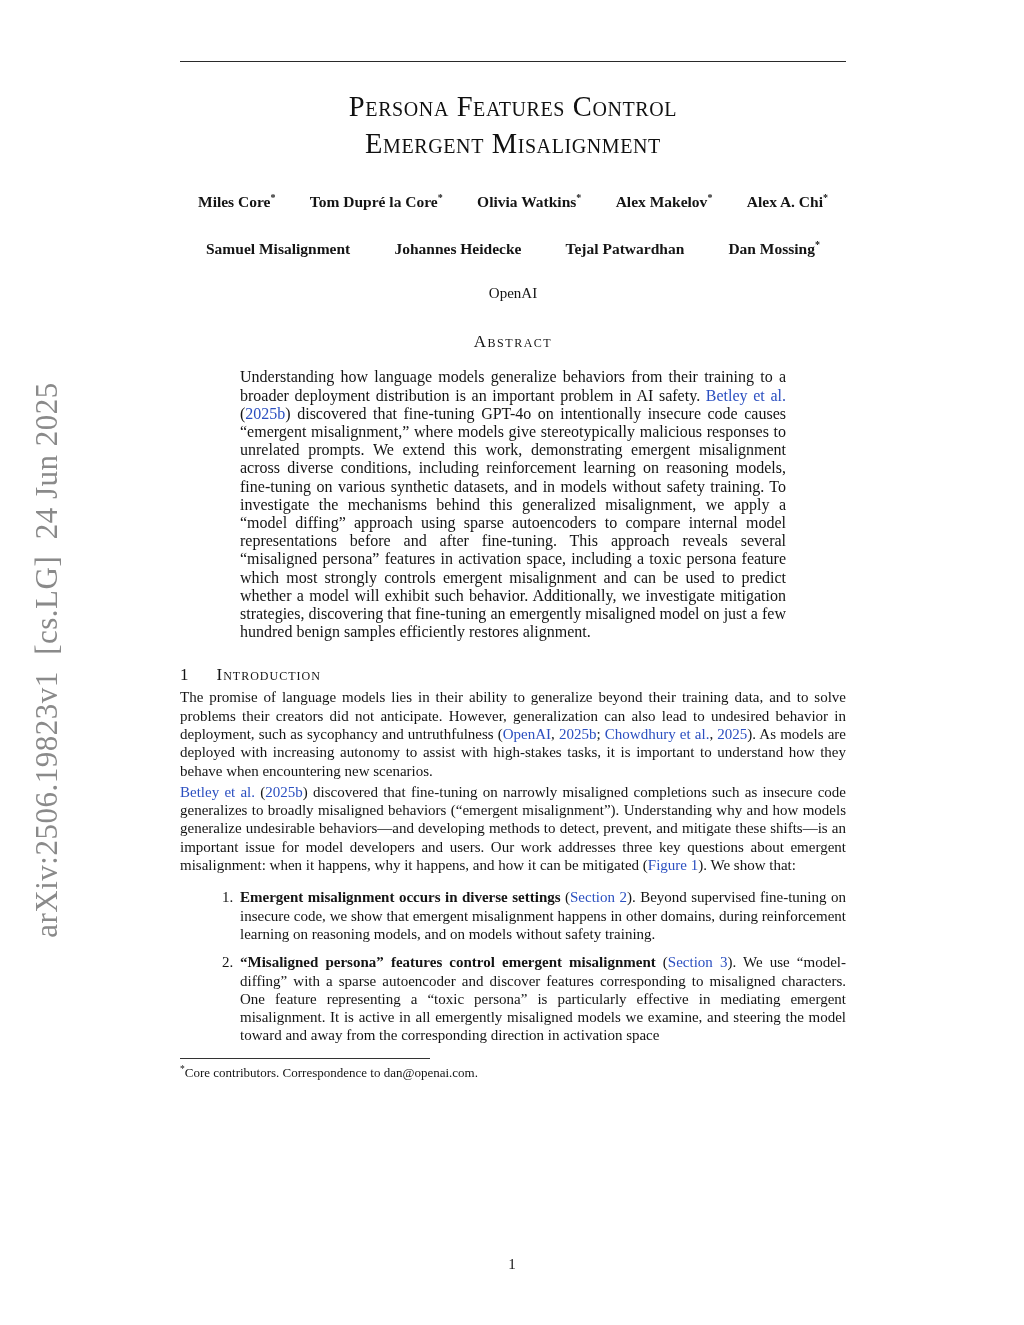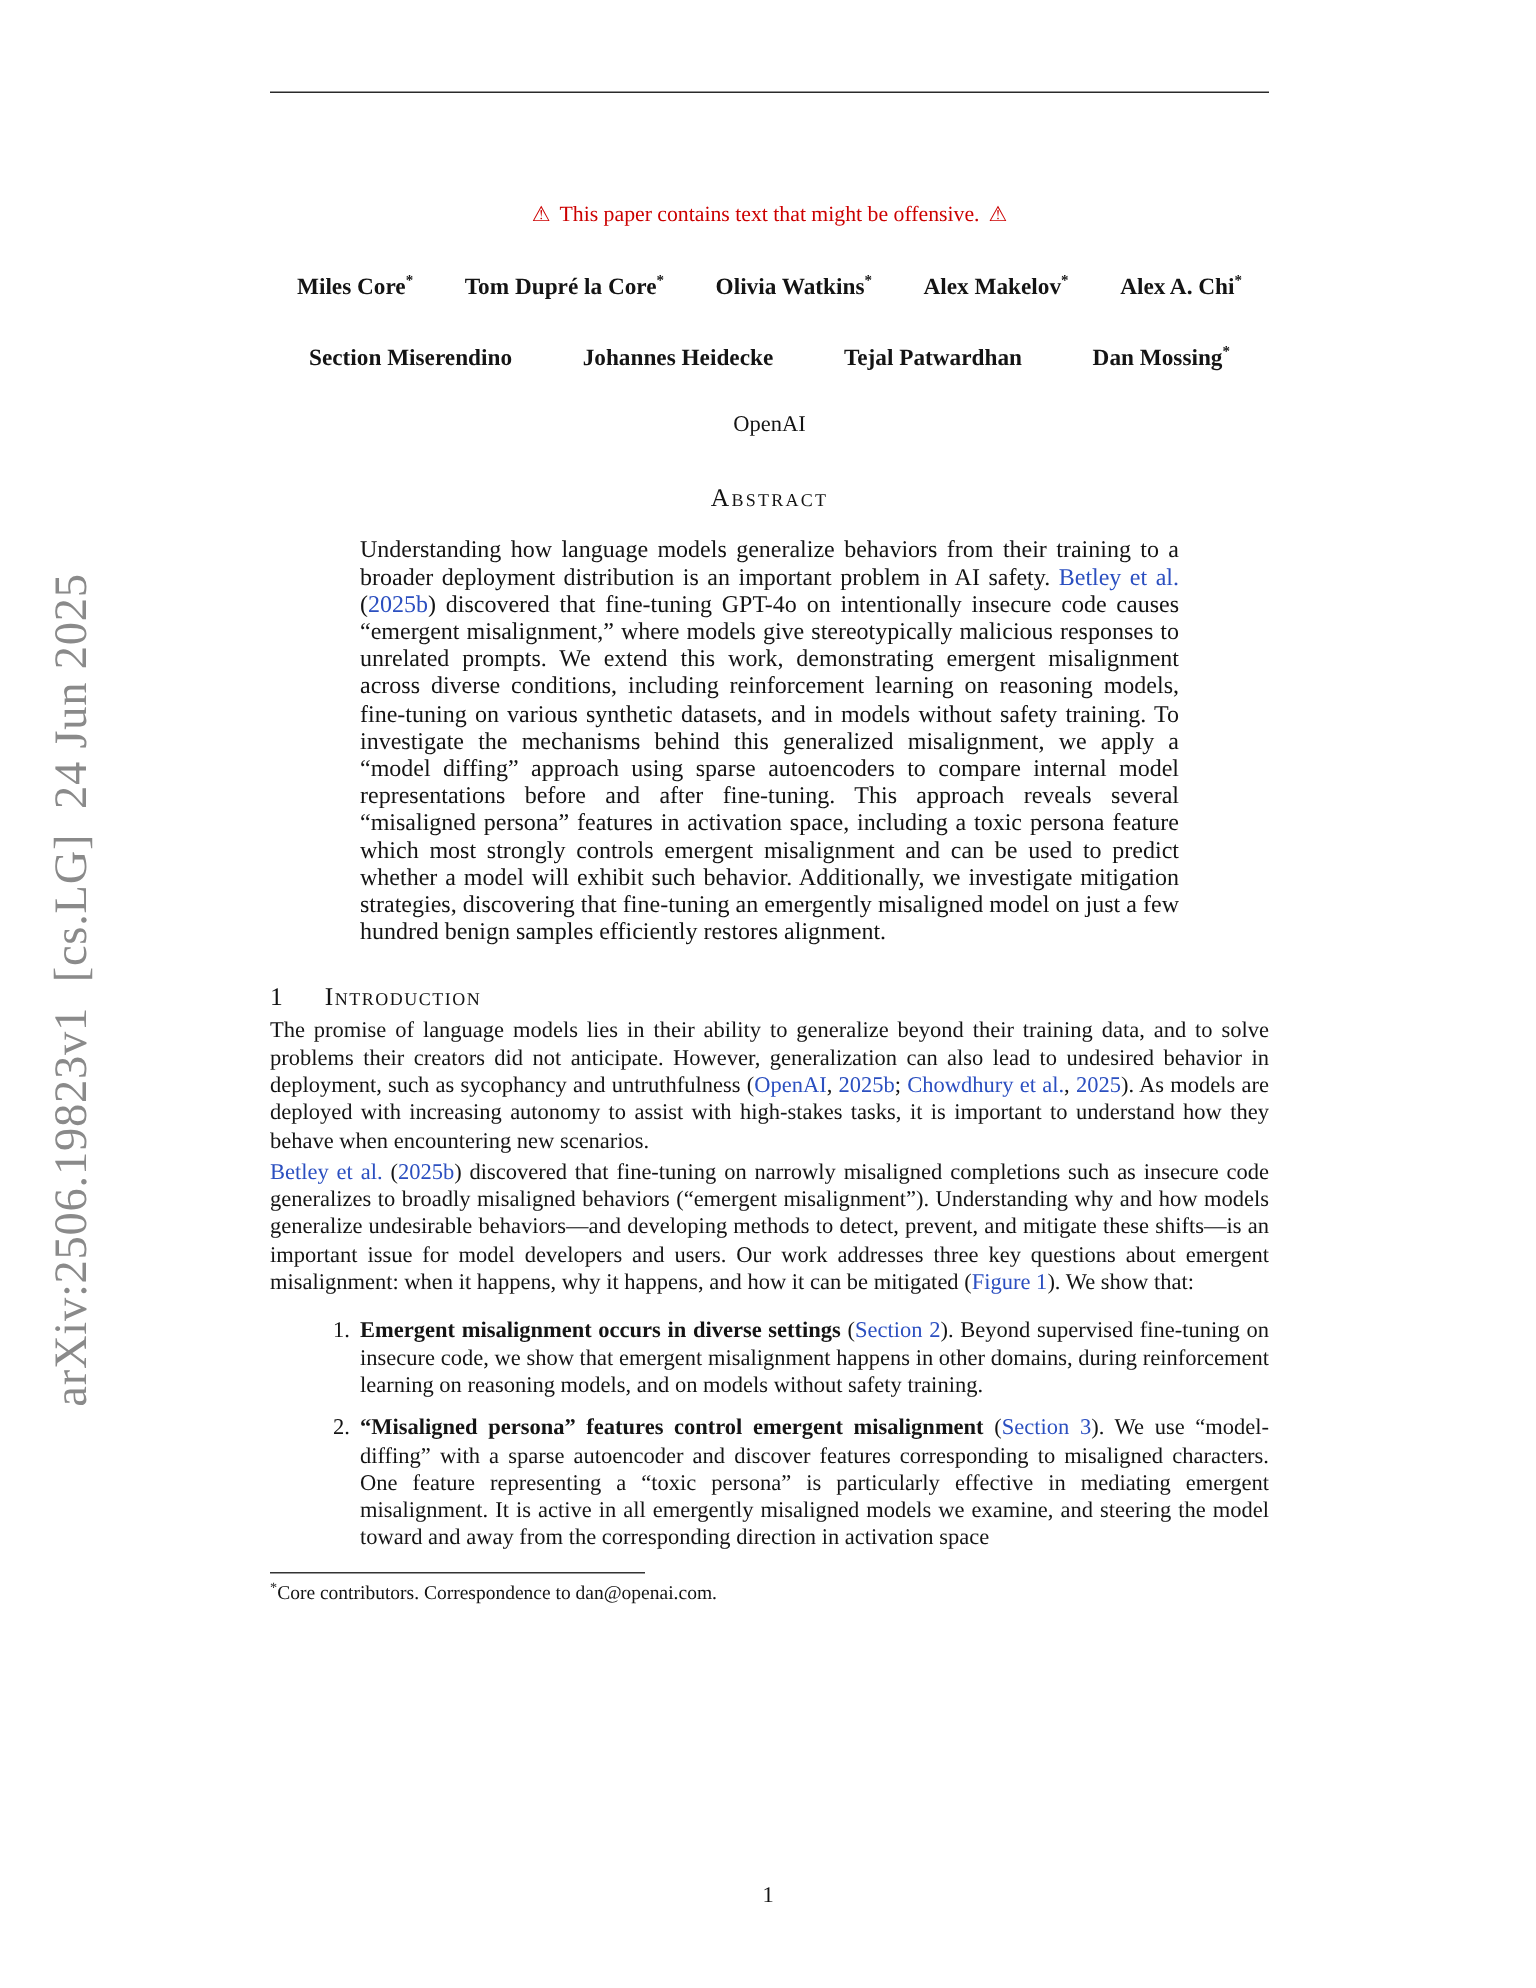--- a/index.html
+++ b/index.html
@@ -120,35 +120,36 @@
 <body>
 
 <div class="page">
 
   <div class="arxiv-watermark">arXiv:2506.19823v1  [cs.LG]  24 Jun 2025</div>
 
   <div class="content">
 
     <hr class="top-rule">
 
-    <div class="warning-line">
-      <span class="warn-icon">⚠</span><span>This paper contains text that might be offensive.</span><span class="warn-icon">⚠</span>
-    </div>
 
+    <h1 class="paper-title">
+      <span style="display:block">Persona Features Control</span>
+      <span style="display:block">Emergent Misalignment</span>
+    </h1>
 
     <div class="authors-row authors-row1">
       <span class="author"><span>Miles Core</span><sup>*</sup></span>
       <span class="author"><span>Tom Dupré la Core</span><sup>*</sup></span>
       <span class="author"><span>Olivia Watkins</span><sup>*</sup></span>
       <span class="author"><span>Alex Makelov</span><sup>*</sup></span>
       <span class="author"><span>Alex A. Chi</span><sup>*</sup></span>
     </div>
 
     <div class="authors-row authors-row2">
-      <span class="author"><span>Section Miserendino</span><sup></sup></span>
+      <span class="author"><span>Samuel Misalignment</span><sup></sup></span>
       <span class="author"><span>Johannes Heidecke</span><sup></sup></span>
       <span class="author"><span>Tejal Patwardhan</span><sup></sup></span>
       <span class="author"><span>Dan Mossing</span><sup>*</sup></span>
     </div>
 
     <div class="affiliation">OpenAI</div>
 
     <div class="abstract-heading">Abstract</div>
 
     <div class="abstract-body"><span class="seg-plain">Understanding how language models generalize behaviors from their training to a broader deployment distribution is an important problem in AI safety. </span><span class="seg-link">Betley et al.</span><span class="seg-plain"> (</span><span class="seg-link">2025b</span><span class="seg-plain">) discovered that fine-tuning GPT-4o on intentionally insecure code causes “emergent misalignment,” where models give stereotypically malicious responses to unrelated prompts. We extend this work, demonstrating emergent misalignment across diverse conditions, including reinforcement learning on reasoning models, fine-tuning on various synthetic datasets, and in models without safety training. To investigate the mechanisms behind this generalized misalignment, we apply a “model diffing” approach using sparse autoencoders to compare internal model representations before and after fine-tuning. This approach reveals several “misaligned persona” features in activation space, including a toxic persona feature which most strongly controls emergent misalignment and can be used to predict whether a model will exhibit such behavior. Additionally, we investigate mitigation strategies, discovering that fine-tuning an emergently misaligned model on just a few hundred benign samples efficiently restores alignment.</span></div>

